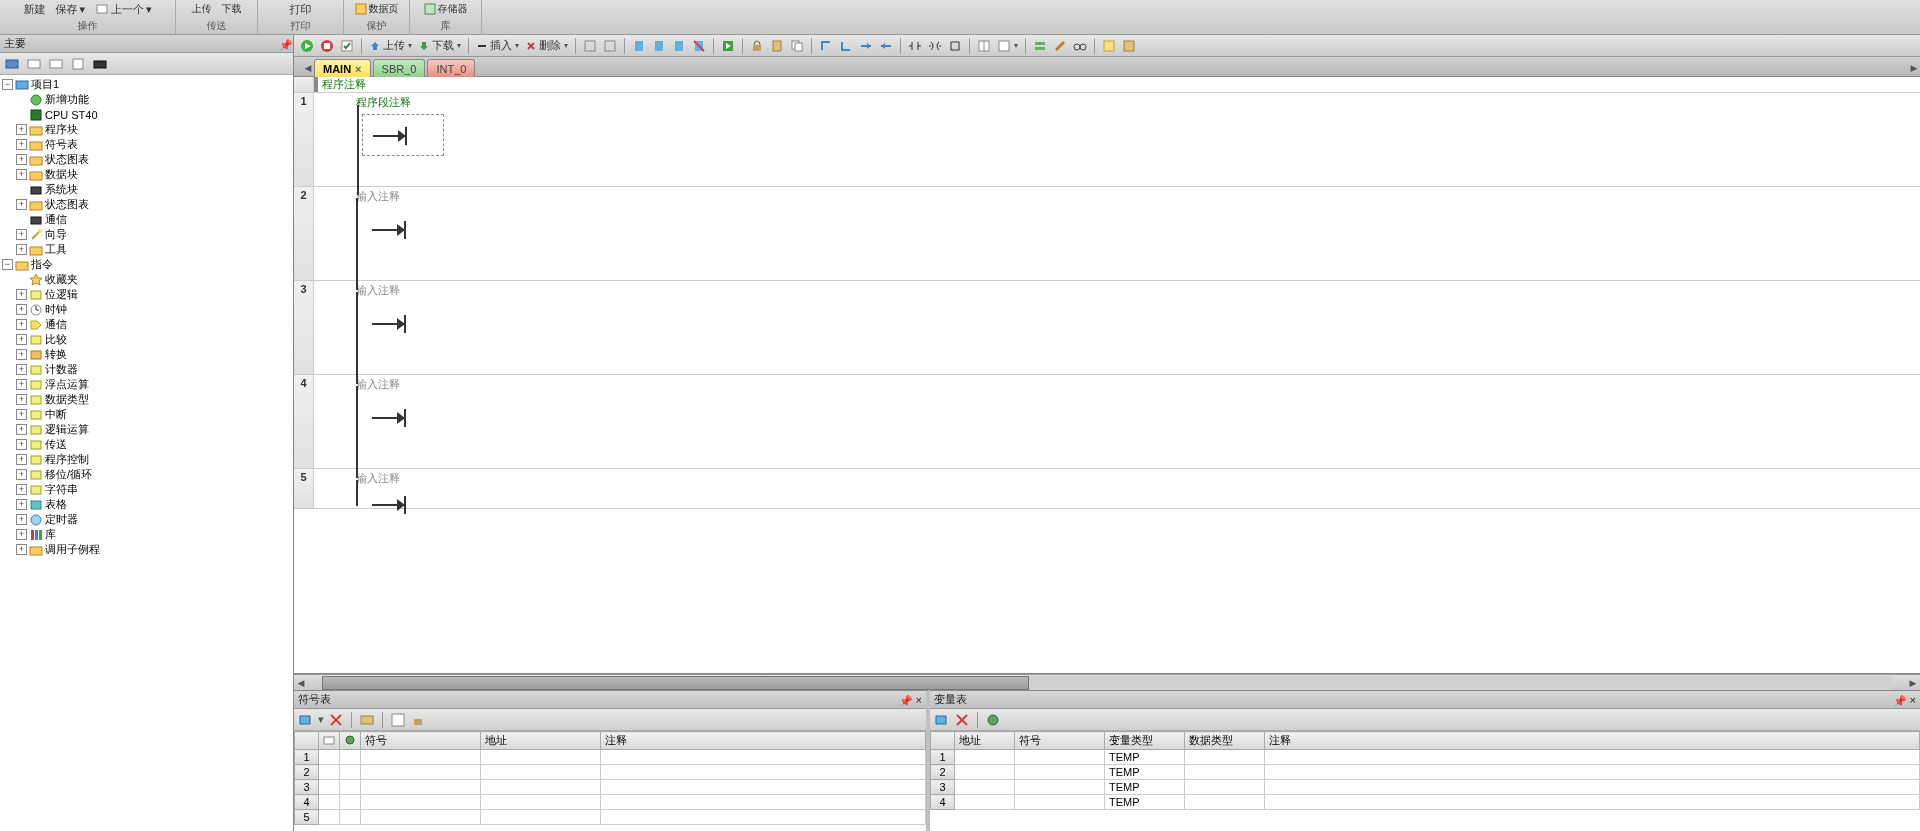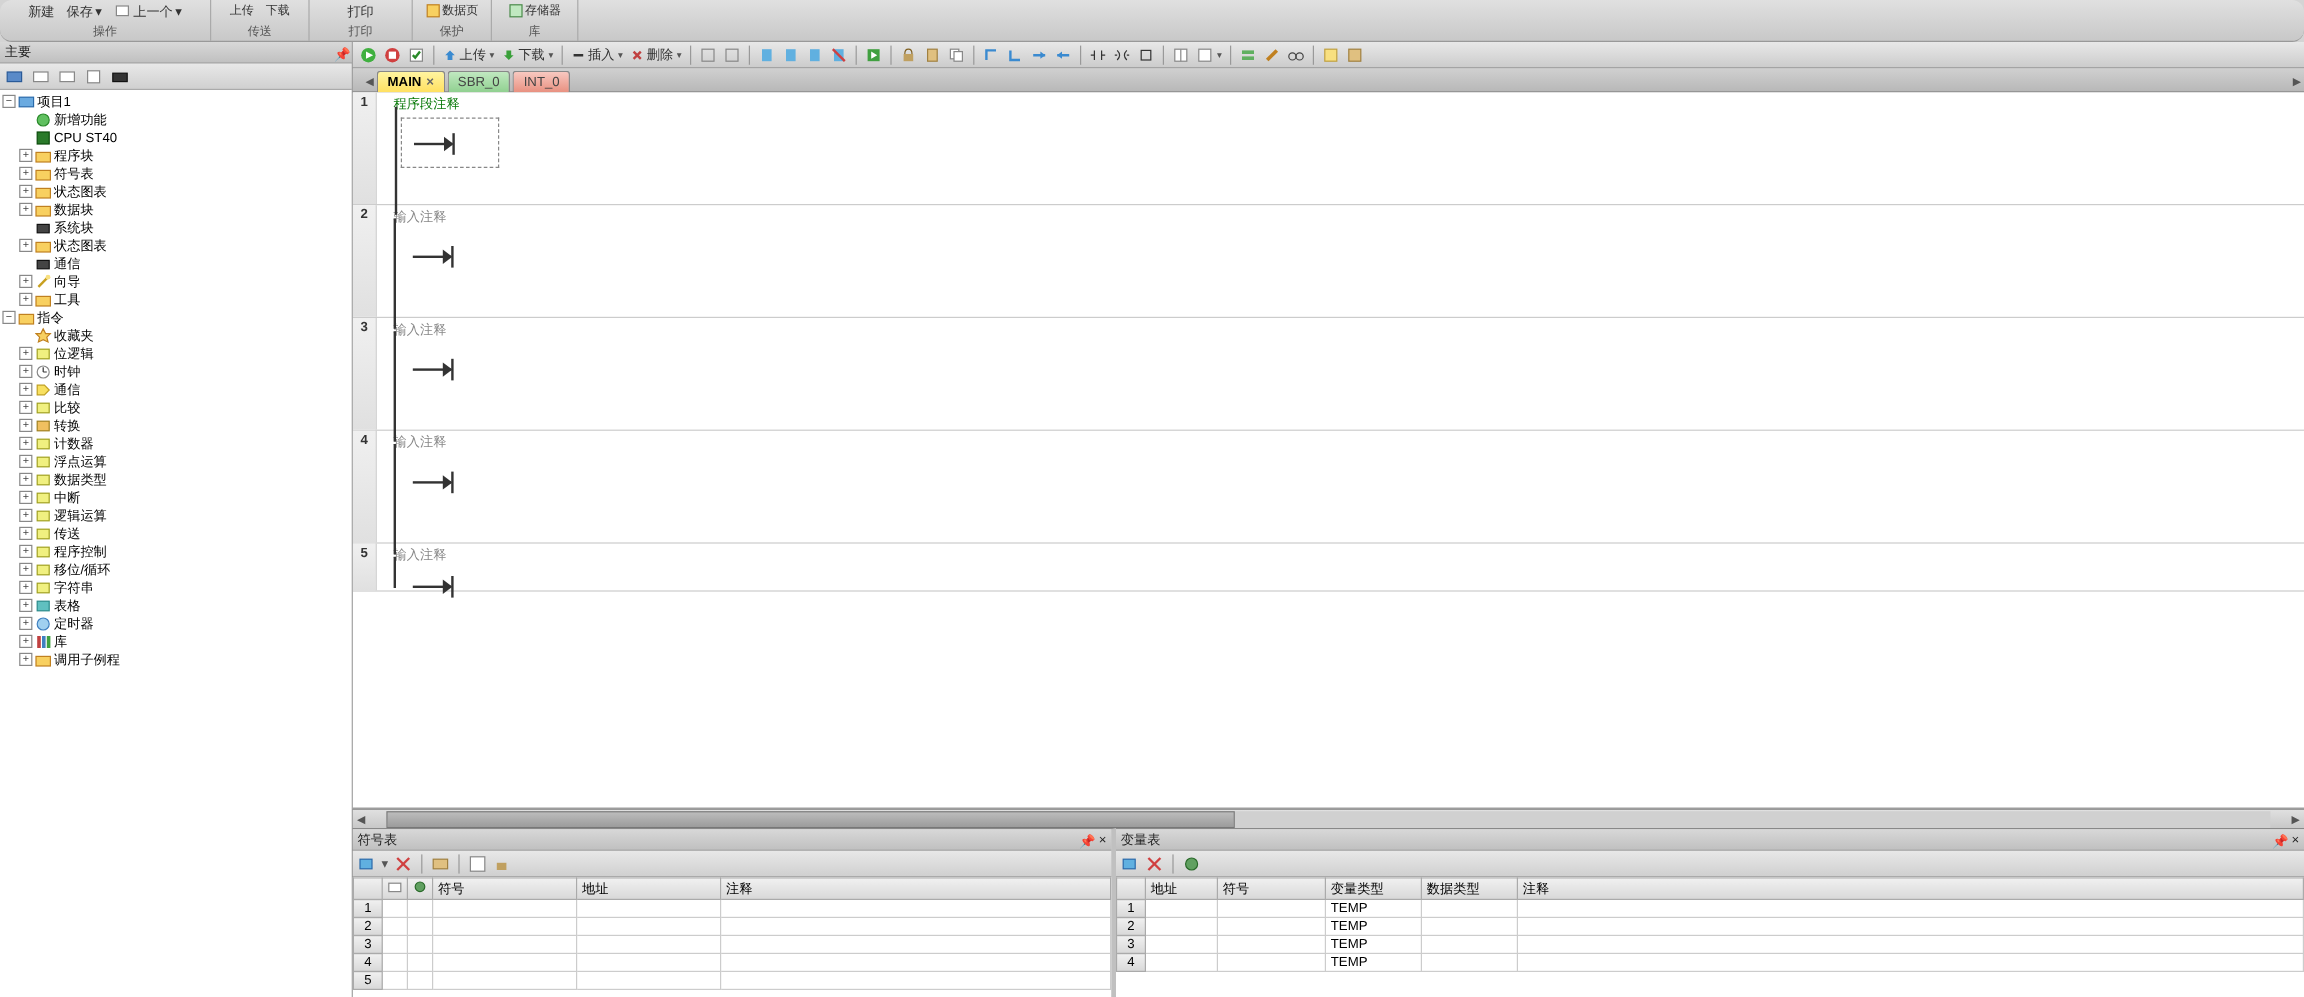--- a/index.html
+++ b/index.html
@@ -1,17 +1,17 @@
 <!DOCTYPE html>
 <html><head>
 <meta charset="utf-8">
 <style>
 * { box-sizing: border-box; margin: 0; padding: 0; }
 body { font-family: "Microsoft YaHei", Tahoma, sans-serif; font-size: 11px; background: #d4d4d4; width: 1920px; height: 831px; overflow: hidden; }
-.ribbon { height: 35px; background: linear-gradient(#e0e0e0, #c8c8c8); border-bottom: 1px solid #999; display: flex; border-radius: 10px; }
+.ribbon { height: 35px; background: linear-gradient(#e0e0e0, #c8c8c8); border-bottom: 1px solid #999; display: flex; }
 .ribbon-group { border-right: 1px solid #aaa; padding: 0 4px; display: flex; flex-direction: column; align-items: center; justify-content: flex-end; min-width: 60px; }
 .ribbon-group-row { display: flex; gap: 2px; align-items: center; height: 18px; }
 .ribbon-group-label { font-size: 10px; color: #555; padding: 1px 0; text-align: center; width: 100%; }
 .ribbon-btn { display: inline-flex; align-items: center; gap: 2px; padding: 1px 4px; font-size: 11px; color: #333; cursor: pointer; }
 .ribbon-btn.small { font-size: 10px; }
 
 .main-layout { display: flex; height: calc(100% - 35px); }
 .left-col { width: 294px; display: flex; flex-direction: column; border-right: 1px solid #888; }
 .panel-hdr { height: 18px; background: linear-gradient(#d8d8d8, #c0c0c0); border-bottom: 1px solid #999; display: flex; align-items: center; padding: 0 4px; font-size: 11px; color: #222; }
 .panel-hdr .spacer { flex: 1; }
@@ -39,21 +39,21 @@
 .tab.inactive-r { background: linear-gradient(#f8c8c0, #e89080); color: #444; justify-content: center; }
 .tab-close { font-size: 11px; color: #666; cursor: pointer; }
 
 .editor-area { flex: 1; background: #fff; overflow: auto; position: relative; border-bottom: 1px solid #888; }
 .editor-content { min-width: 1246px; }
 .comment-header { height: 16px; border-bottom: 1px solid #ccc; display: flex; align-items: center; }
 .comment-header .bar { width: 4px; height: 100%; background: #8a8a8a; margin-right: 4px; }
 .comment-header .txt { color: #0a7a0a; font-size: 11px; }
 .network { border-bottom: 1px solid #ccc; display: flex; min-height: 94px; }
 .net-num { width: 20px; background: linear-gradient(#f0f0f0, #e0e0e0); border-right: 1px solid #ccc; text-align: center; font-size: 11px; font-weight: bold; padding-top: 2px; color: #333; }
-.net-body { flex: 1; padding: 2px 14px; }
+.net-body { flex: 1; padding: 2px 14px; margin-left: 28px; }
 .net-comment { font-size: 11px; color: #888; margin-bottom: 4px; }
 .net-comment.first { color: #0a7a0a; }
 .ladder-box { width: 82px; height: 42px; border: 1px dashed #888; margin-left: 6px; position: relative; }
 .ladder-box.noborder { border: none; }
 .ladder-rail { position: absolute; left: -6px; top: -10px; bottom: -40px; width: 2px; background: #333; }
 .ladder-arrow { position: absolute; left: 10px; top: 50%; width: 32px; height: 2px; background: #333; }
 .ladder-arrow::after { content: ""; position: absolute; right: -1px; top: -5px; border-left: 8px solid #333; border-top: 6px solid transparent; border-bottom: 6px solid transparent; }
 .ladder-stop { position: absolute; left: 42px; top: calc(50% - 8px); width: 2px; height: 18px; background: #333; }
 
 .h-scroll { height: 16px; background: linear-gradient(#e0e0e0, #c8c8c8); border-top: 1px solid #999; display: flex; align-items: center; }
@@ -618,20 +618,25 @@
         </div>
       <div class="tab inactive-r">
           <span>INT_0</span>
         </div>
       <span class="spacer" style="flex:1"></span>
       <span class="tab-nav">▶</span>
     </div>
 
     <div class="editor-area">
       <div class="editor-content">
+        <div class="comment-header">
+          <span style="width:20px;background:linear-gradient(#f0f0f0,#e0e0e0);border-right:1px solid #ccc;height:100%"></span>
+          <span class="bar"></span>
+          <span class="txt">程序注释</span>
+        </div>
         <div class="network">
           <div class="net-num">1</div>
           <div class="net-body">
             <div class="net-comment first">程序段注释</div>
             <div class="ladder-box">
                 <div class="ladder-rail"></div>
                 <div class="ladder-arrow"></div>
                 <div class="ladder-stop"></div>
               </div>
           </div>

